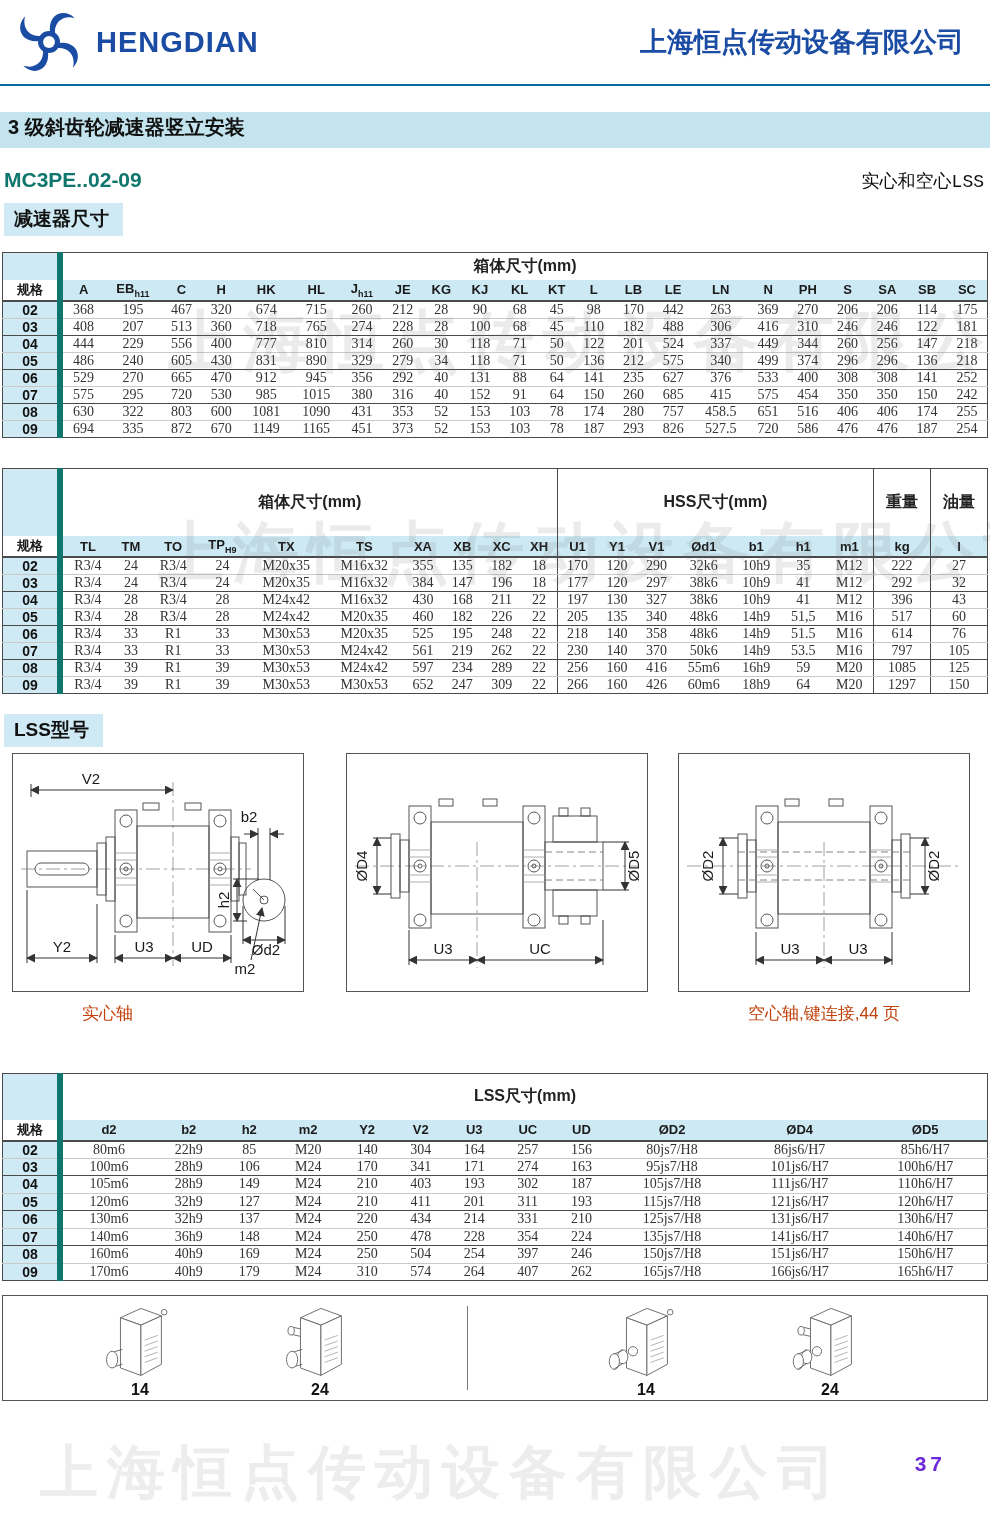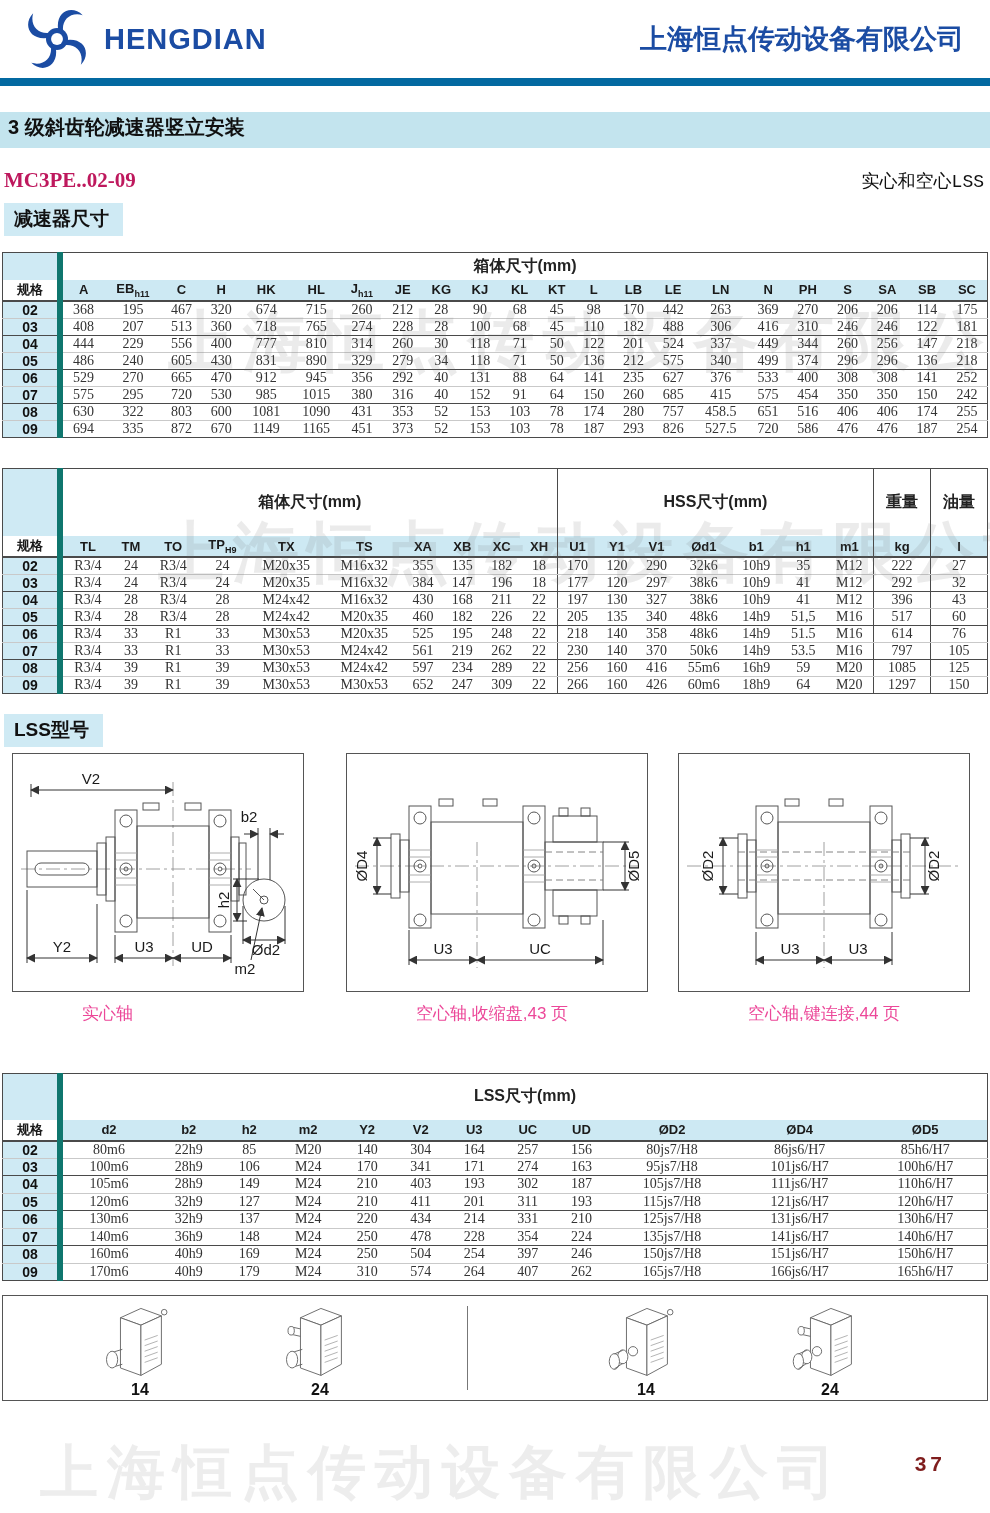--- a/index.html
+++ b/index.html
@@ -1,26 +1,26 @@
 <!DOCTYPE html>
 <html><head>
 <meta charset="utf-8">
 <style>
   html,body{margin:0;padding:0;background:#fff;}
   .page{position:relative;width:990px;height:1513px;background:#fff;overflow:hidden;
         font-family:"Liberation Sans",sans-serif;color:#222;}
   
-  .hdr{height:86px;border-bottom:8px solid #0369a1;display:flex;align-items:center;justify-content:space-between;padding:0 26px 0 24px;box-sizing:border-box;}
+  .hdr{height:86px;border-bottom:2px solid #0369a1;display:flex;align-items:center;justify-content:space-between;padding:0 26px 0 16px;box-sizing:border-box;}
   .logo-wrap{display:flex;align-items:center;gap:14px;}
   .brand{font-size:29px;font-weight:bold;color:#1b4ca3;letter-spacing:1px;}
   .company{font-size:27px;font-weight:bold;color:#1b4ca3;}
   
   .title-bar{margin-top:26px;background:#c3e4ee;height:36px;line-height:30px;font-size:20px;font-weight:bold;color:#101010;padding-left:8px;}
   .model-row{margin-top:20px;display:flex;justify-content:space-between;align-items:baseline;padding:0 6px 0 4px;}
-  .model{font-family:Liberation Serif, serif;font-size:21px;font-weight:bold;color:#be185d;}
+  .model{font-family:Liberation Sans, sans-serif;font-size:21px;font-weight:bold;color:#0f766e;}
   .variant{font-size:18px;color:#111;font-family:"Liberation Mono","DejaVu Sans Mono",monospace;}
   .chip{display:inline-block;background:#cfeaf4;font-size:19px;font-weight:bold;color:#111;padding:3px 14px 4px 10px;}
   .chip1{margin:10px 0 0 4px;}
   .chip2{margin:20px 0 0 4px;}
   .chip3{margin:32px 0 0 4px;}
   
   table.dim{border-collapse:collapse;width:986px;margin:0 auto;border:1px solid #4a4a4a;}
   table.dim th,table.dim td{text-align:center;white-space:nowrap;padding:0 3px;}
   table.dim .hdr2 th{background:#cde9f3;font:bold 13px "Liberation Sans",sans-serif;color:#1a1a1a;border-bottom:2px solid #4a4a4a;}
   table.dim th sub{font-size:9px;}
@@ -37,40 +37,40 @@
   .t1 .hdr1{height:27px;} .t1 .hdr2{height:21px;} .t1 tbody tr{height:16.5px;}
   .t2{margin-top:30px !important;}
   .t2 .hdr1{height:68px;} .t2 .hdr2{height:21px;} .t2 tbody tr{height:17px;}
   .t3{margin-top:48px !important;}
   .t3 .hdr1{height:46px;} .t3 .hdr2{height:21px;} .t3 tbody tr{height:17.5px;}
   
   .draw-row{margin-top:6px;display:flex;align-items:flex-start;}
   .draw-col{display:flex;flex-direction:column;}
   .draw-box{border:1px solid #555;background:#fff;}
   .dc1{margin-left:12px;} .dc2{margin-left:42px;} .dc3{margin-left:30px;}
-  .draw-caption{margin-top:10px;font-size:17px;color:#ec4899;padding-left:70px;white-space:nowrap;}
+  .draw-caption{margin-top:10px;font-size:17px;color:#c2410c;padding-left:70px;white-space:nowrap;}
   svg .ln{stroke:#555;fill:none;stroke-width:1;}
   svg .lt{stroke:#9a9a9a;fill:none;stroke-width:0.8;}
   svg .cl{stroke:#888;fill:none;stroke-width:0.8;stroke-dasharray:14 4 3 4;}
   svg .bore{stroke:#777;fill:none;stroke-width:0.9;stroke-dasharray:7 4;}
   svg .dim{stroke:#333;fill:none;stroke-width:1;}
   svg text.dlabel{font-family:"Liberation Sans",sans-serif;font-size:15px;fill:#1a1a1a;stroke:none;}
   
   .pos-box{position:relative;margin:14px auto 0;width:984px;height:104px;border:1px solid #555;}
   .pos-divider{position:absolute;left:464px;top:10px;bottom:10px;width:1px;background:#777;}
   .pos-item{position:absolute;top:5px;width:90px;text-align:center;}
   .pos-item .lbl{font-size:16px;font-weight:bold;color:#111;margin-top:-4px;}
   .pi1{left:92px;} .pi2{left:272px;} .pi3{left:598px;} .pi4{left:782px;}
   svg .iso{stroke:#666;fill:#fff;stroke-width:1;}
   
   .wm{position:absolute;font-size:66px;letter-spacing:9px;color:#6f6f6f;opacity:0.13;white-space:nowrap;pointer-events:none;font-weight:bold;}
   .wm1{top:297px;left:168px;}
   .wm2{top:508px;left:158px;}
   .wm3{top:1434px;left:40px;font-size:58px;opacity:0.12;}
-  .page-num{position:absolute;top:1452px;right:44px;font-size:21px;letter-spacing:4px;color:#7f1d1d;font-weight:bold;}
+  .page-num{position:absolute;top:1452px;right:44px;font-size:21px;letter-spacing:4px;color:#6d28d9;font-weight:bold;}
 </style>
 </head>
 <body>
 
 <div class="page">
 
   <div class="hdr">
     <div class="logo-wrap">
       <svg width="66" height="66" viewBox="-36 -36 72 72">
         <g fill="#1b4ca3">
@@ -686,21 +686,20 @@
               <line x1="256" y1="166" x2="256" y2="211"></line>
           <line x1="62" y1="206" x2="130" y2="206" marker-start="url(#arr2)" marker-end="url(#arr2)"></line>
           <line x1="130" y1="206" x2="256" y2="206" marker-start="url(#arr2)" marker-end="url(#arr2)"></line>
         </g>
         <text class="dlabel" transform="rotate(-90 20 112)" x="20" y="112" text-anchor="middle">ØD4</text>
         <text class="dlabel" transform="rotate(-90 292 112)" x="292" y="112" text-anchor="middle">ØD5</text>
         <text class="dlabel" x="96" y="200" text-anchor="middle">U3</text>
         <text class="dlabel" x="193" y="200" text-anchor="middle">UC</text>
       </svg>
       </div>
-      <div class="draw-caption">空心轴,收缩盘,43 页</div>
     </div>
 
     <div class="draw-col dc3">
       <div class="draw-box">
       <svg width="290" height="233" viewBox="0 0 290 233">
         <defs>
               <marker id="arr3" viewBox="0 0 10 10" refX="9" refY="5" markerWidth="9" markerHeight="9" orient="auto-start-reverse">
                 <path d="M0,0 L10,5 L0,10 z" fill="#333"></path>
               </marker>
             </defs>

